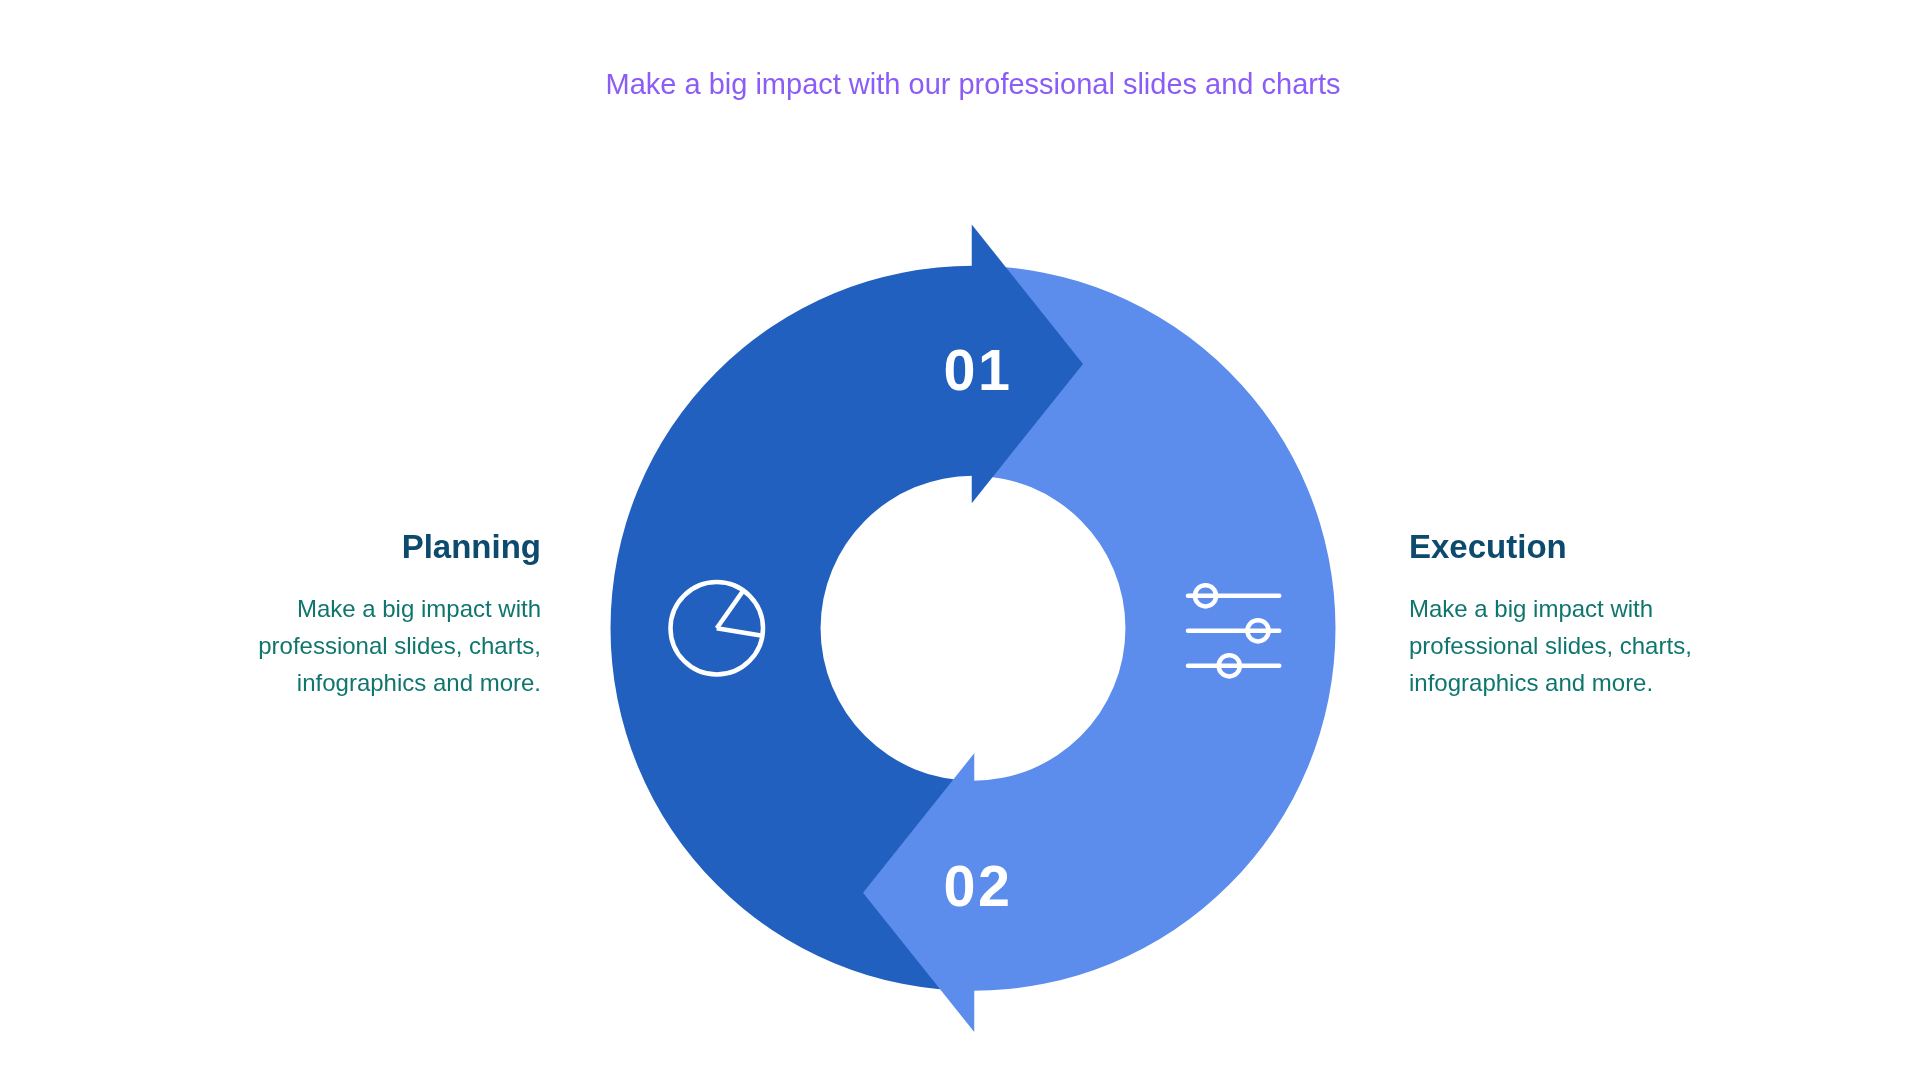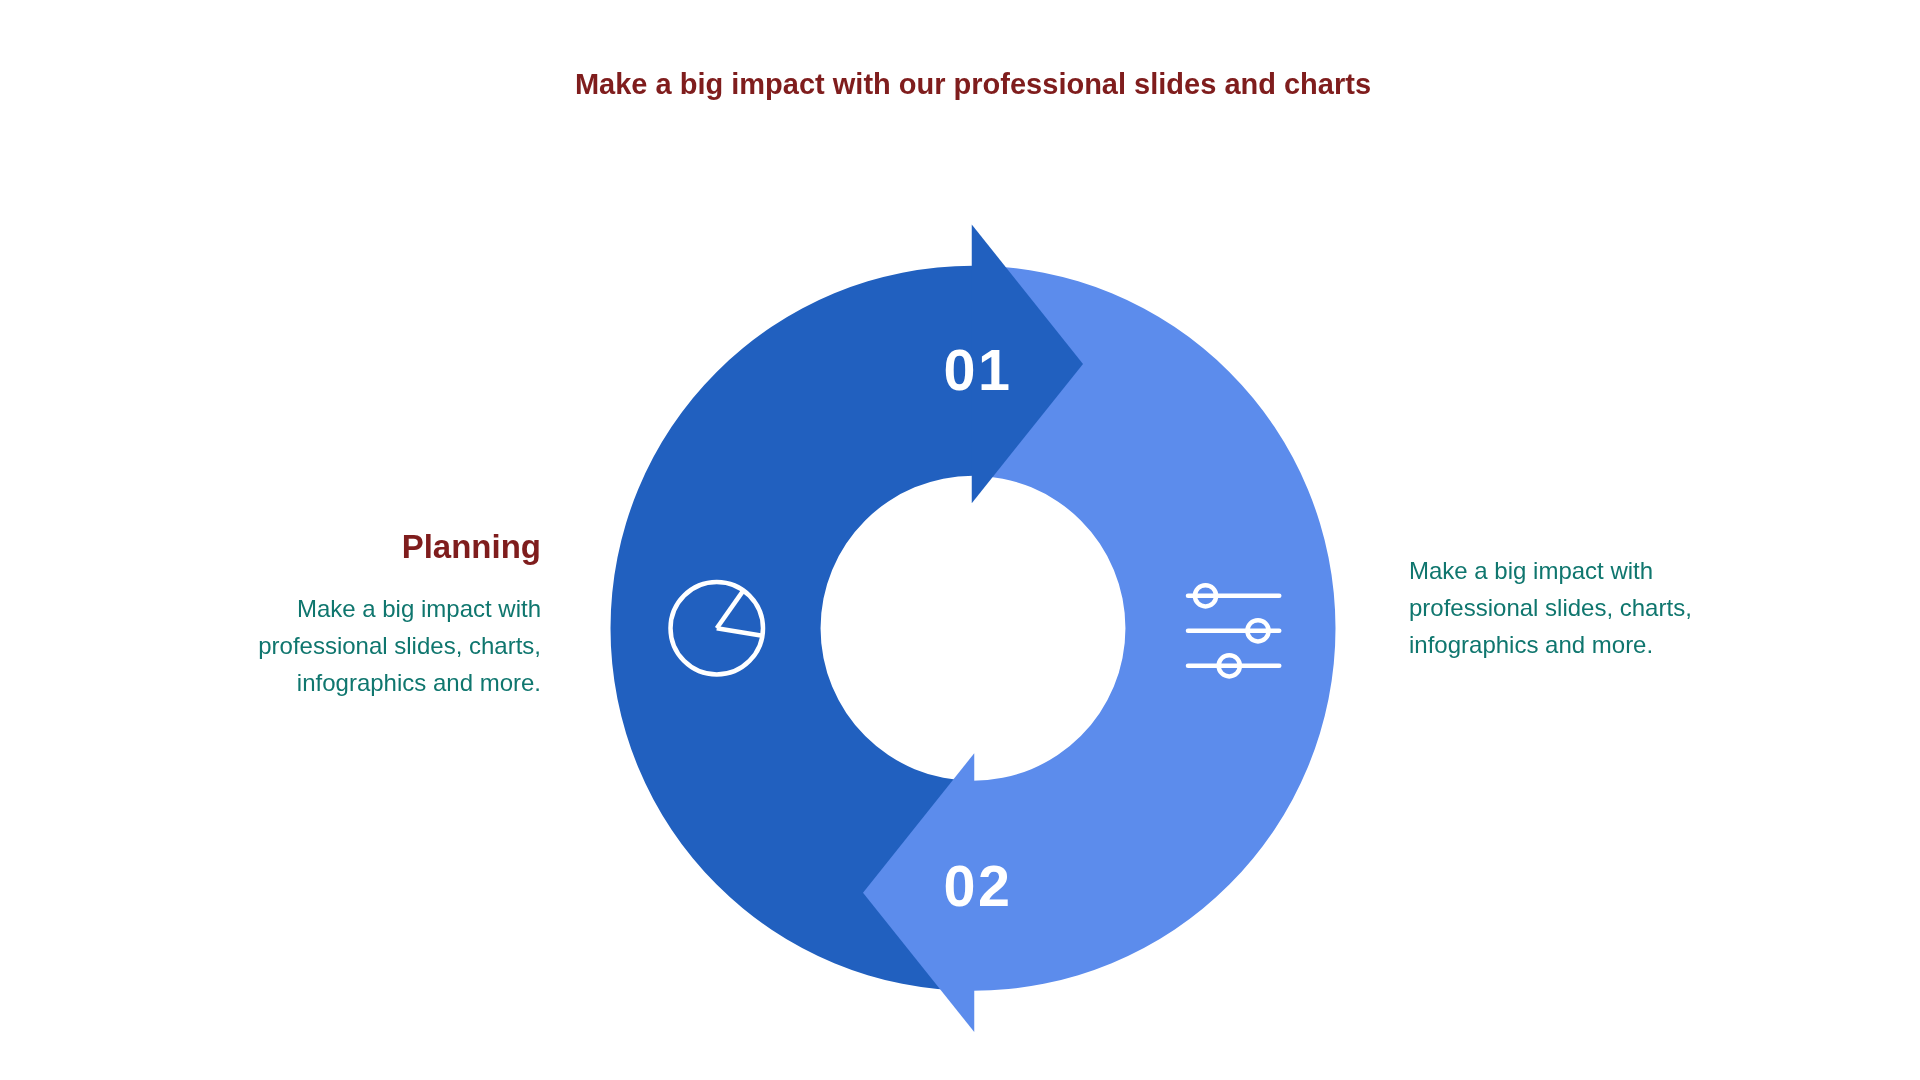--- a/index.html
+++ b/index.html
@@ -1,26 +1,26 @@
 <!DOCTYPE html>
 <html><head>
 <meta charset="utf-8">
 <style>
   html,body{margin:0;padding:0;background:#ffffff;}
   body{font-family:"Liberation Sans",sans-serif;}
   .stage{position:relative;width:1920px;height:1080px;background:#ffffff;overflow:hidden;}
 
   .header{position:absolute;top:52px;left:973px;transform:translateX(-50%);text-align:center;white-space:nowrap;}
   .title{margin:0;font-size:68px;font-weight:bold;color:#1a1a4b;letter-spacing:-1px;}
-  .subtitle{margin:16px 0 0 0;font-size:29px;font-weight:bold;color:#7f1d1d;}
+  .subtitle{margin:16px 0 0 0;font-size:29px;font-weight:normal;color:#8b5cf6;}
 
   .side-block{position:absolute;top:528px;width:350px;}
   .side-left{left:191px;text-align:right;}
   .side-right{left:1409px;text-align:left;}
-  .step-label{margin:0;font-size:33px;font-weight:bold;color:#7f1d1d;}
+  .step-label{margin:0;font-size:33px;font-weight:bold;color:#0c4a6e;}
   .step-desc{margin:24px 0 0 0;font-size:24px;line-height:1.55;color:#0f766e;}
 
   .diagram-svg{position:absolute;left:598px;top:222px;width:750px;height:825px;}
   .num{font-family:"Liberation Sans",sans-serif;font-weight:bold;font-size:46px;letter-spacing:2px;}
   .icon-stroke{fill:none;stroke:#ffffff;stroke-width:3.6;}
 </style>
 </head>
 <body>
 
 <div class="stage">
@@ -28,20 +28,21 @@
   <div class="header">
     <p class="subtitle">Make a big impact with our professional slides and charts</p>
   </div>
 
   <div class="side-block side-left">
     <h2 class="step-label">Planning</h2>
     <p class="step-desc">Make a big impact with professional slides, charts, infographics and more.</p>
   </div>
 
   <div class="side-block side-right">
+    <h2 class="step-label">Execution</h2>
     <p class="step-desc">Make a big impact with professional slides, charts, infographics and more.</p>
   </div>
 
   <svg class="diagram-svg" viewBox="0 0 600 660">
 
     <path d="M 300 615 A 290 290 0 0 1 300 35 L 300 203 A 122 122 0 0 0 300 447 Z" fill="#2160bf"></path>
 
     <path d="M 300 35 A 290 290 0 0 1 300 615 L 300 447 A 122 122 0 0 0 300 203 Z" fill="#5c8cec"></path>
 
     <path d="M 299 2 L 388 113.5 L 299 225 Z" fill="#2160bf"></path>

